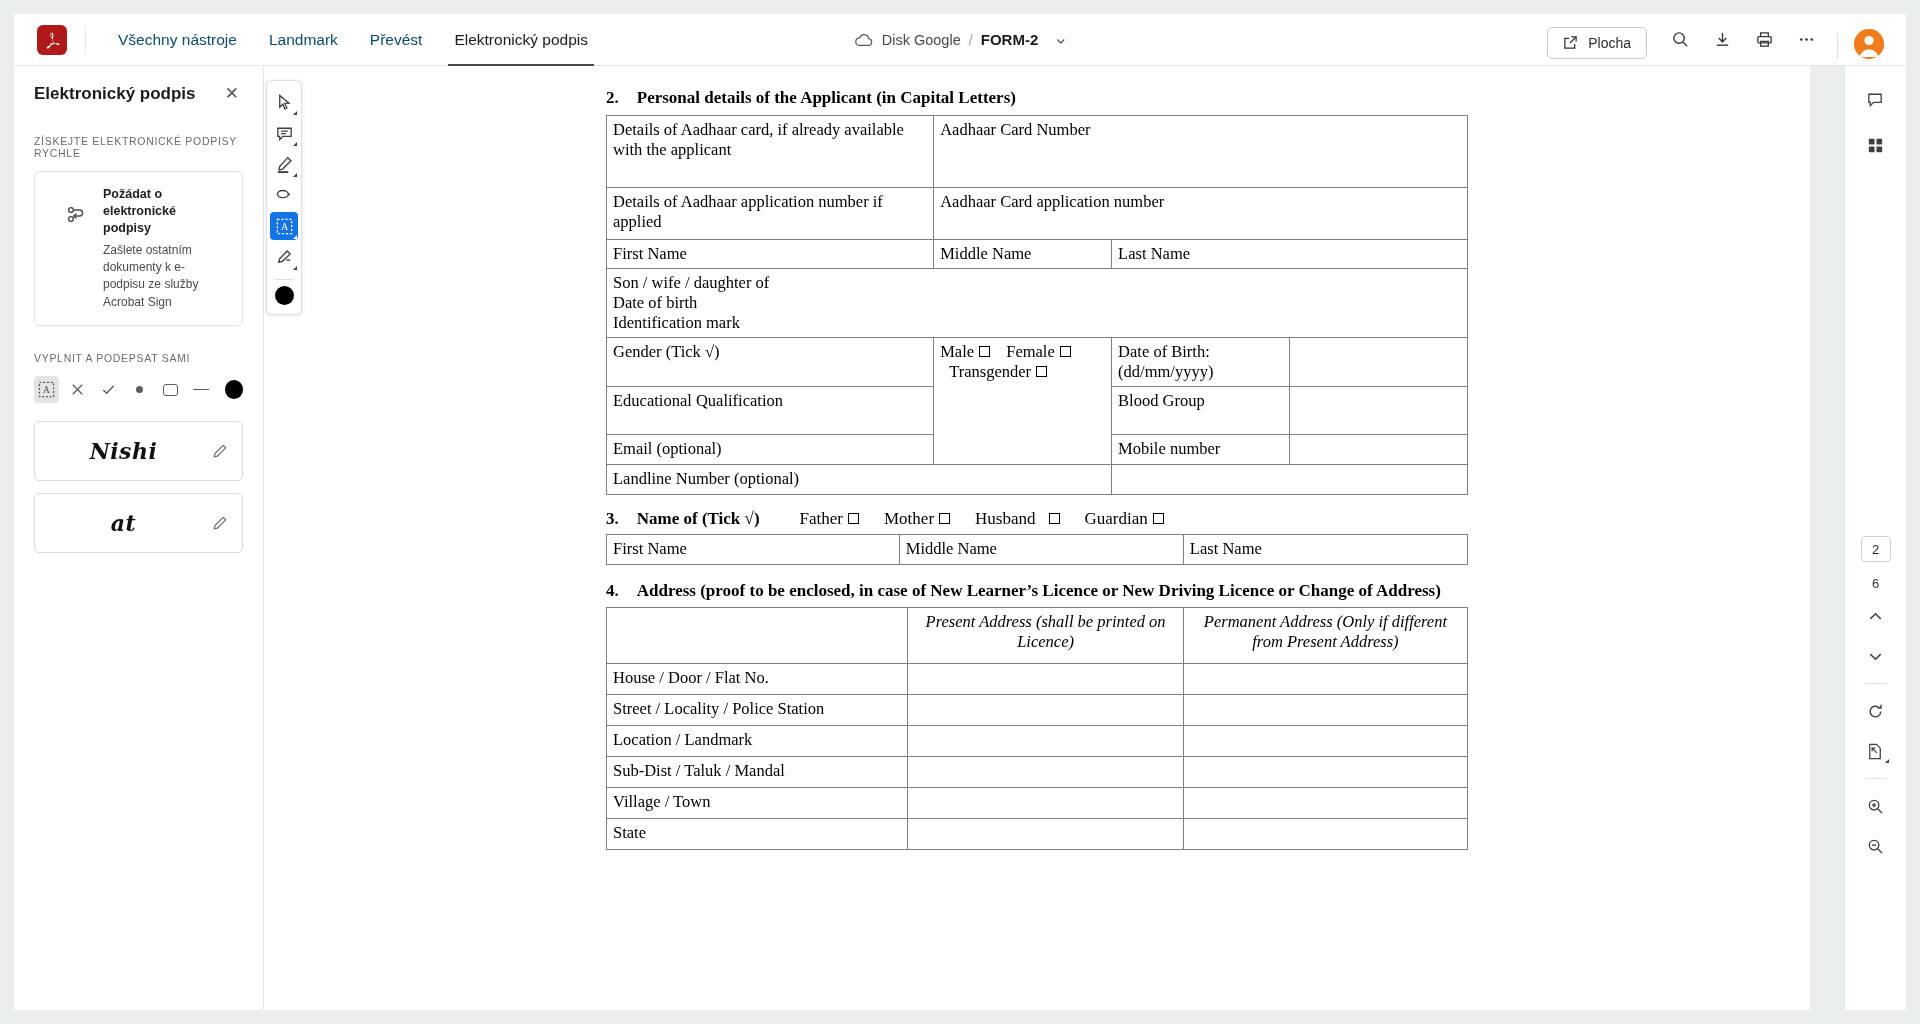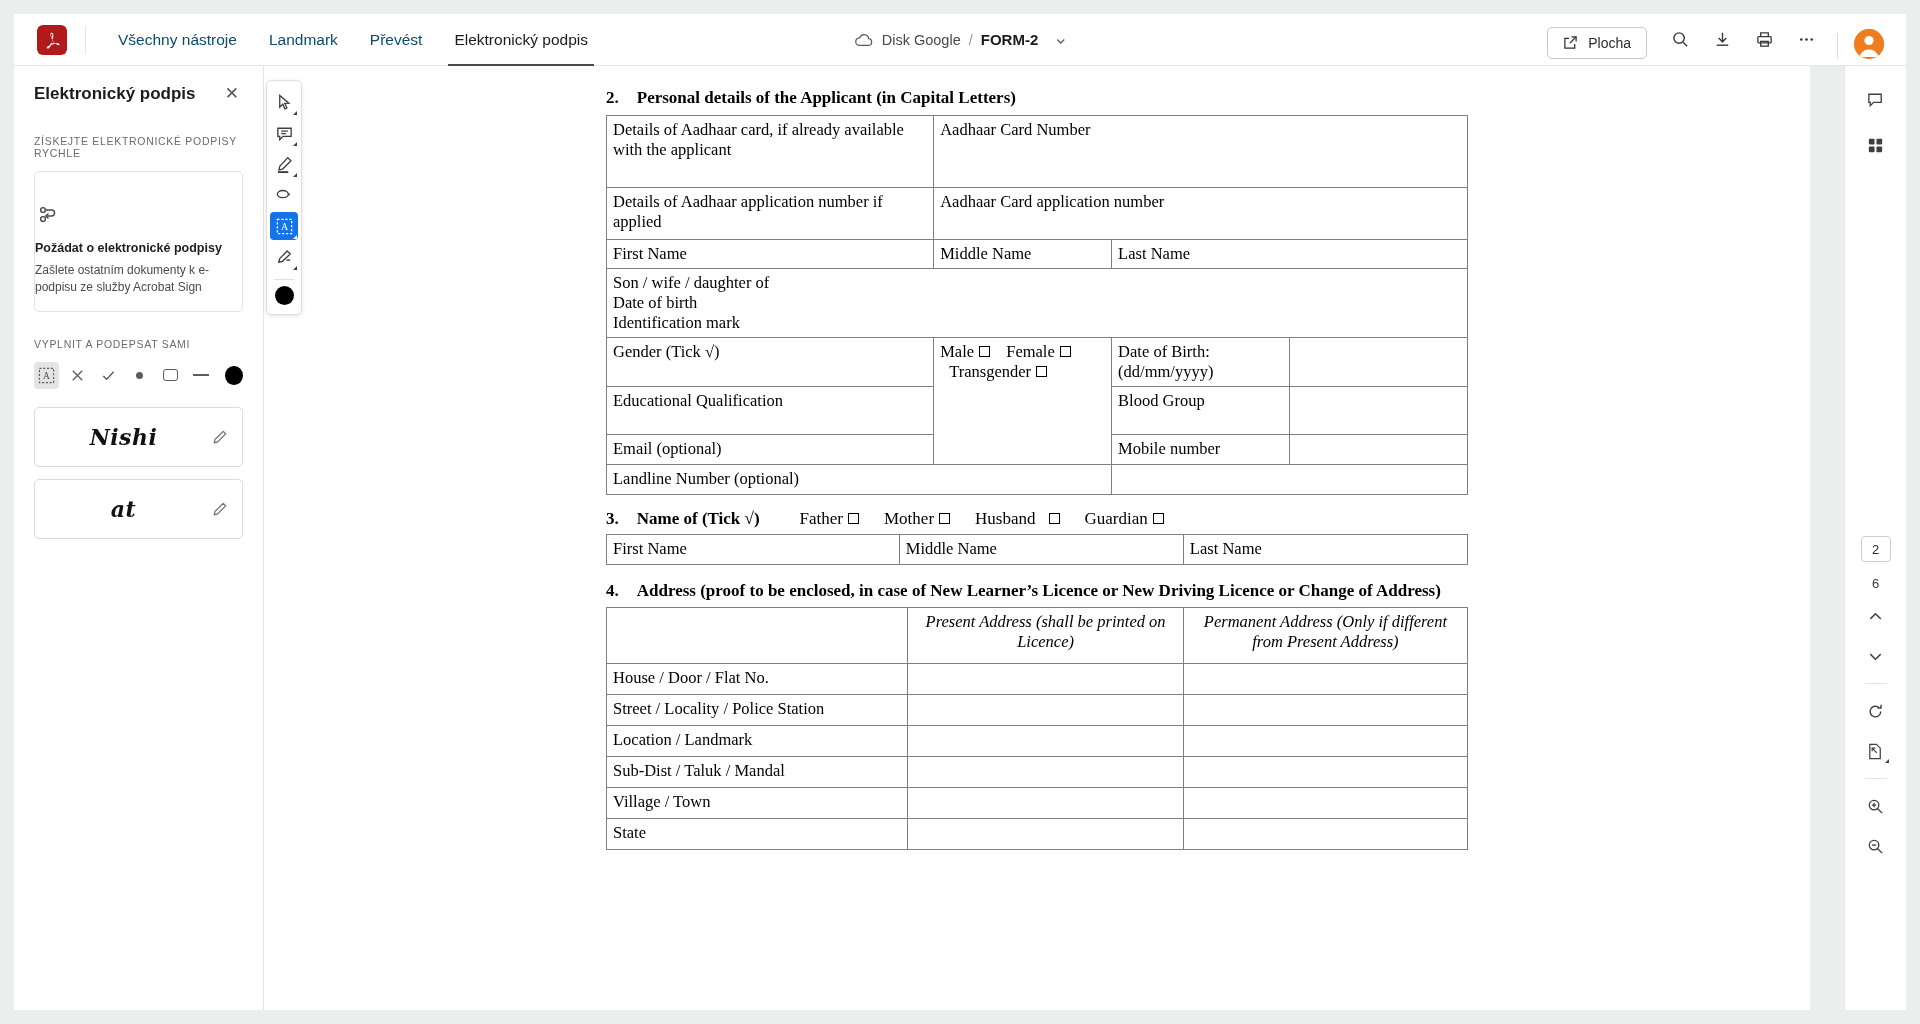--- a/index.html
+++ b/index.html
@@ -79,22 +79,22 @@
     display: flex; align-items: center; justify-content: space-between;
     padding-top: 16px; padding-bottom: 4px;
   }
   .lp-title { font-size: 17px; font-weight: bold; color: #1b1b1b; }
   .lp-close { font-size: 17px; color: #5a5a5a; cursor: pointer; line-height: 1; padding: 3px 4px; }
   .lp-section {
     font-size: 10.5px; letter-spacing: 0.7px; color: #6b6b6b;
     margin-top: 26px; margin-bottom: 12px; text-transform: uppercase;
   }
   .req-card {
-    border: 1px solid #e3e3e3; border-radius: 5px; padding: 14px 0;
-    display: flex; gap: 12px; align-items: flex-start; cursor: pointer; background: #fff; flex-direction: column;
+    border: 1px solid #e3e3e3; border-radius: 5px; padding: 14px 28px;
+    display: flex; gap: 12px; align-items: flex-start; cursor: pointer; background: #fff;
   }
   .req-icon { width: 28px; flex: none; display: flex; align-items: center; justify-content: center; padding-top: 18px; }
   .req-icon svg { width: 24px; height: 24px; }
   .req-text { flex: 1; }
   .req-title { font-size: 12.5px; font-weight: bold; color: #1e1e1e; line-height: 1.35; }
   .req-desc { font-size: 12px; color: #4b4b4b; line-height: 1.45; margin-top: 5px; }
 
   .tools-row { display: flex; align-items: center; gap: 6px; margin-bottom: 18px; }
   .tool-btn {
     width: 27px; height: 27px; display: flex; align-items: center; justify-content: center;

